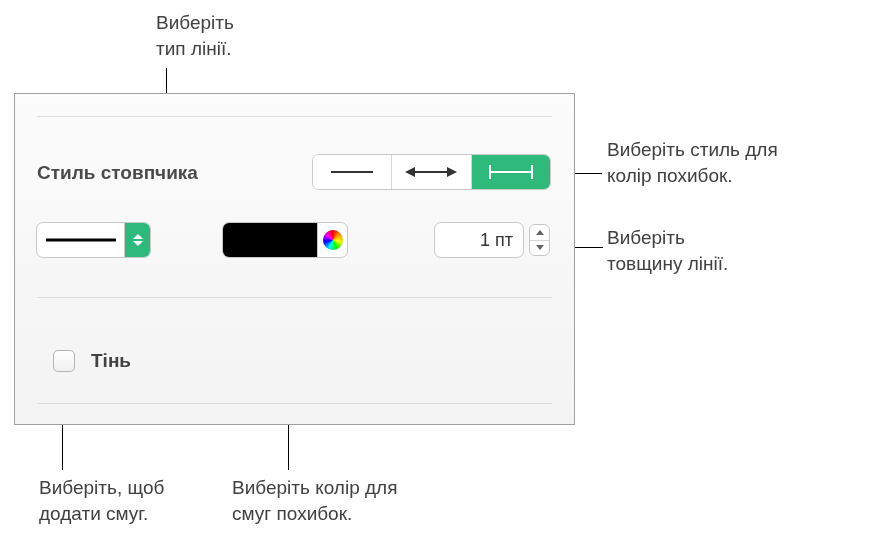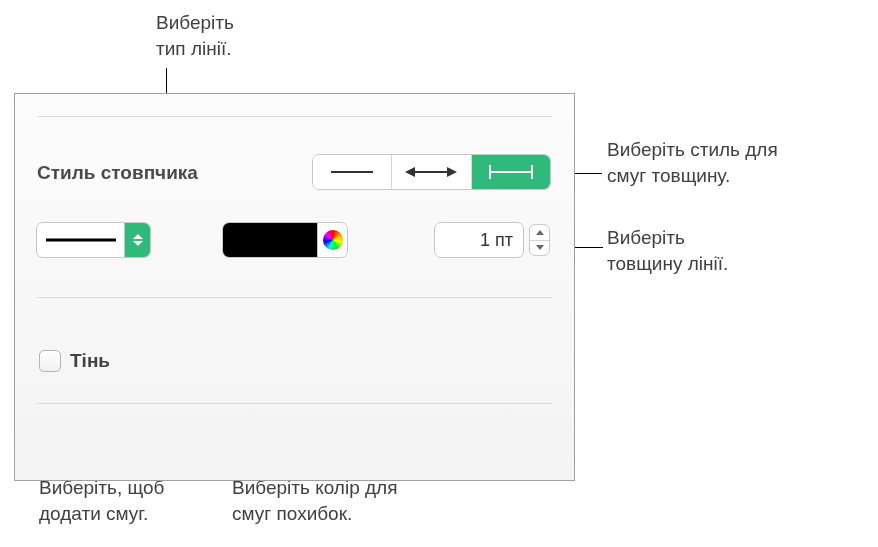--- a/index.html
+++ b/index.html
@@ -18,21 +18,21 @@
     }
     .callout-line {
       position: absolute;
       background: #000;
     }
     .panel {
       position: absolute;
       top: 93px;
       left: 14px;
       width: 561px;
-      height: 388px;
+      height: 332px;
       border: 1.5px solid #a0a0a0;
       background: linear-gradient(to bottom, #fcfcfc 0, #f3f3f3 100%);
     }
     .sep {
       position: absolute;
       left: 22px;
       right: 22px;
       height: 1px;
       background: #dcdcdc;
     }
@@ -158,21 +158,22 @@
       flex:1; display:flex; align-items:center; justify-content:center;
     }
     .step:first-child { border-bottom: 1px solid #d6d6d6; }
     .step .tri-up { border-bottom-color: #666; border-left-width:4px; border-right-width:4px; border-bottom-width:5px;}
     .step .tri-down { border-top-color: #666; border-left-width:4px; border-right-width:4px; border-top-width:5px;}
     
     .chk {
       position: absolute;
       display: flex;
       align-items: flex-end;
-      gap: 9px;
+      gap: 16px;
+      margin-left: 14px;
     }
     .chkbox {
       width: 22px; height: 22px;
       border: 1px solid #b4b4b4;
       border-radius: 5px;
       background: linear-gradient(to bottom,#fff,#f0f0f0);
     }
     .chklabel { font-size: 19px; font-weight: 600; color: #414141;}
     .bracket {
       position: absolute;
@@ -182,21 +183,21 @@
     }
   </style>
 </head>
 <body>
 
 <div class="callout" style="top:10px; left:156px; white-space:pre-line;">Виберіть
 тип лінії.</div>
 <div class="callout-line" style="left:166px; top:68px; width:1px; height:160px;"></div>
 
 <div class="callout" style="top:137px; left:607px; white-space:pre-line;">Виберіть стиль для
-смуг товщину.</div>
+колір похибок.</div>
 <div class="bracket" style="top:152px; left:558px; width:8px; height:44px;"></div>
 <div class="callout-line" style="left:566px; top:173px; width:36px; height:1px;"></div>
 
 <div class="callout" style="top:225px; left:607px; white-space:pre-line;">Виберіть
 товщину лінії.</div>
 <div class="callout-line" style="left:559px; top:247px; width:44px; height:1px;"></div>
 
 <div class="callout" style="top:475px; left:39px; white-space:pre-line;">Виберіть, щоб
 додати смуг.</div>
 <div class="callout-line" style="left:62px; top:376px; width:1px; height:94px;"></div>

